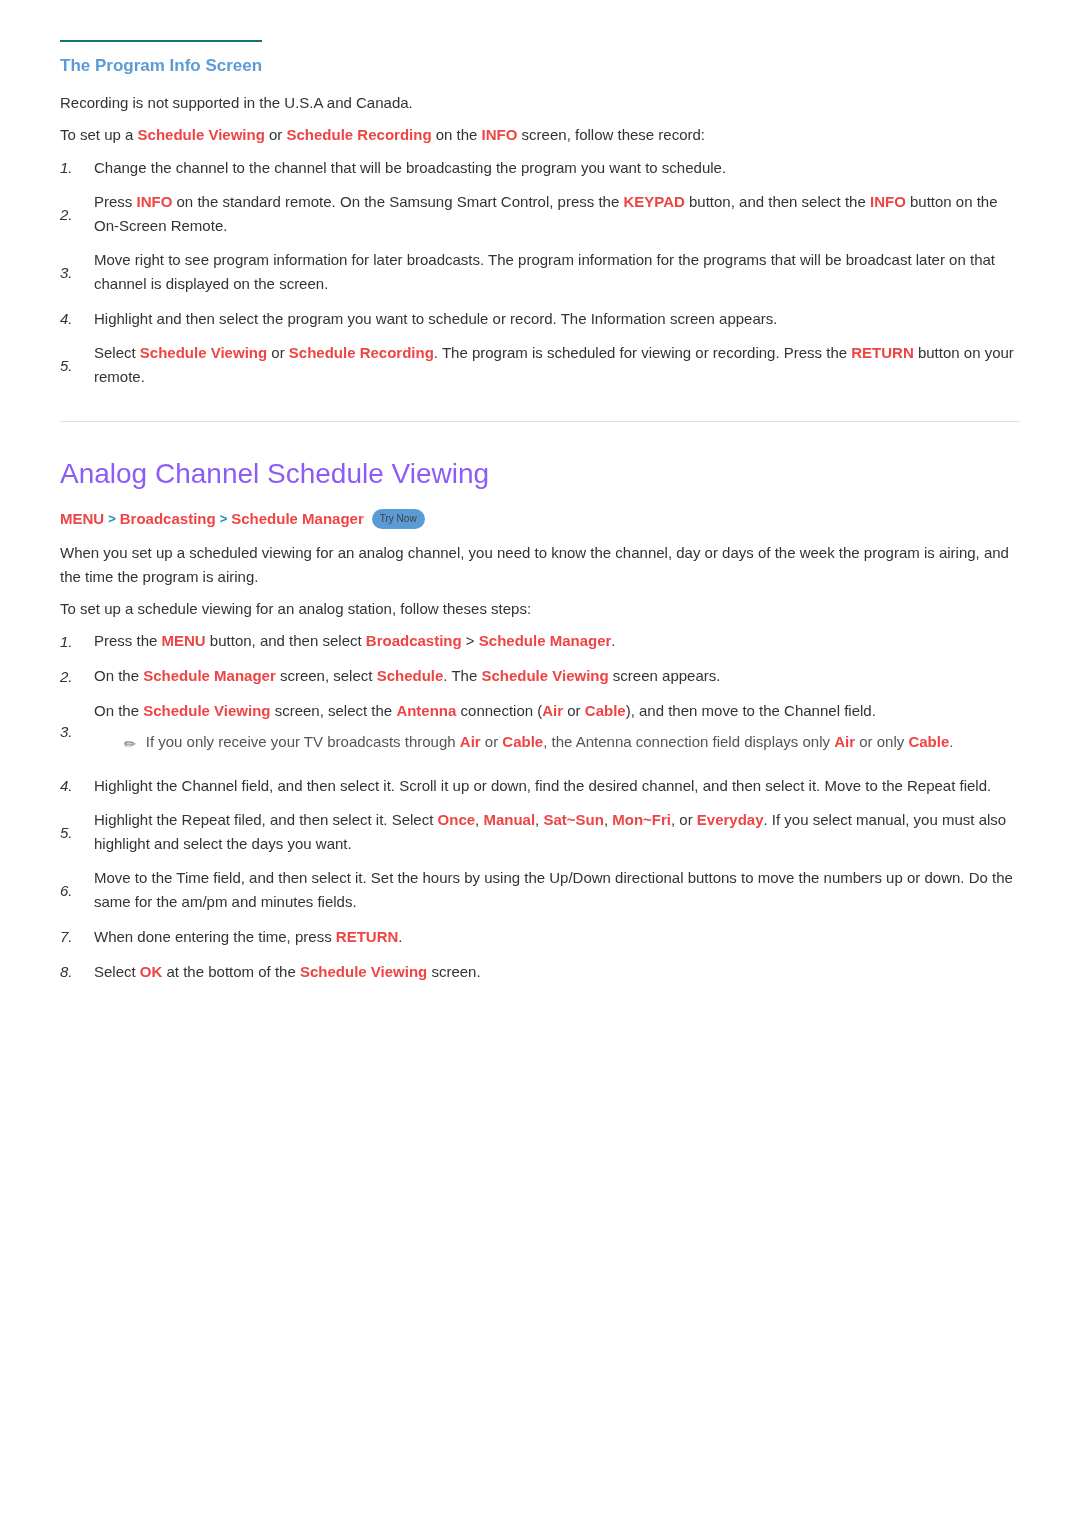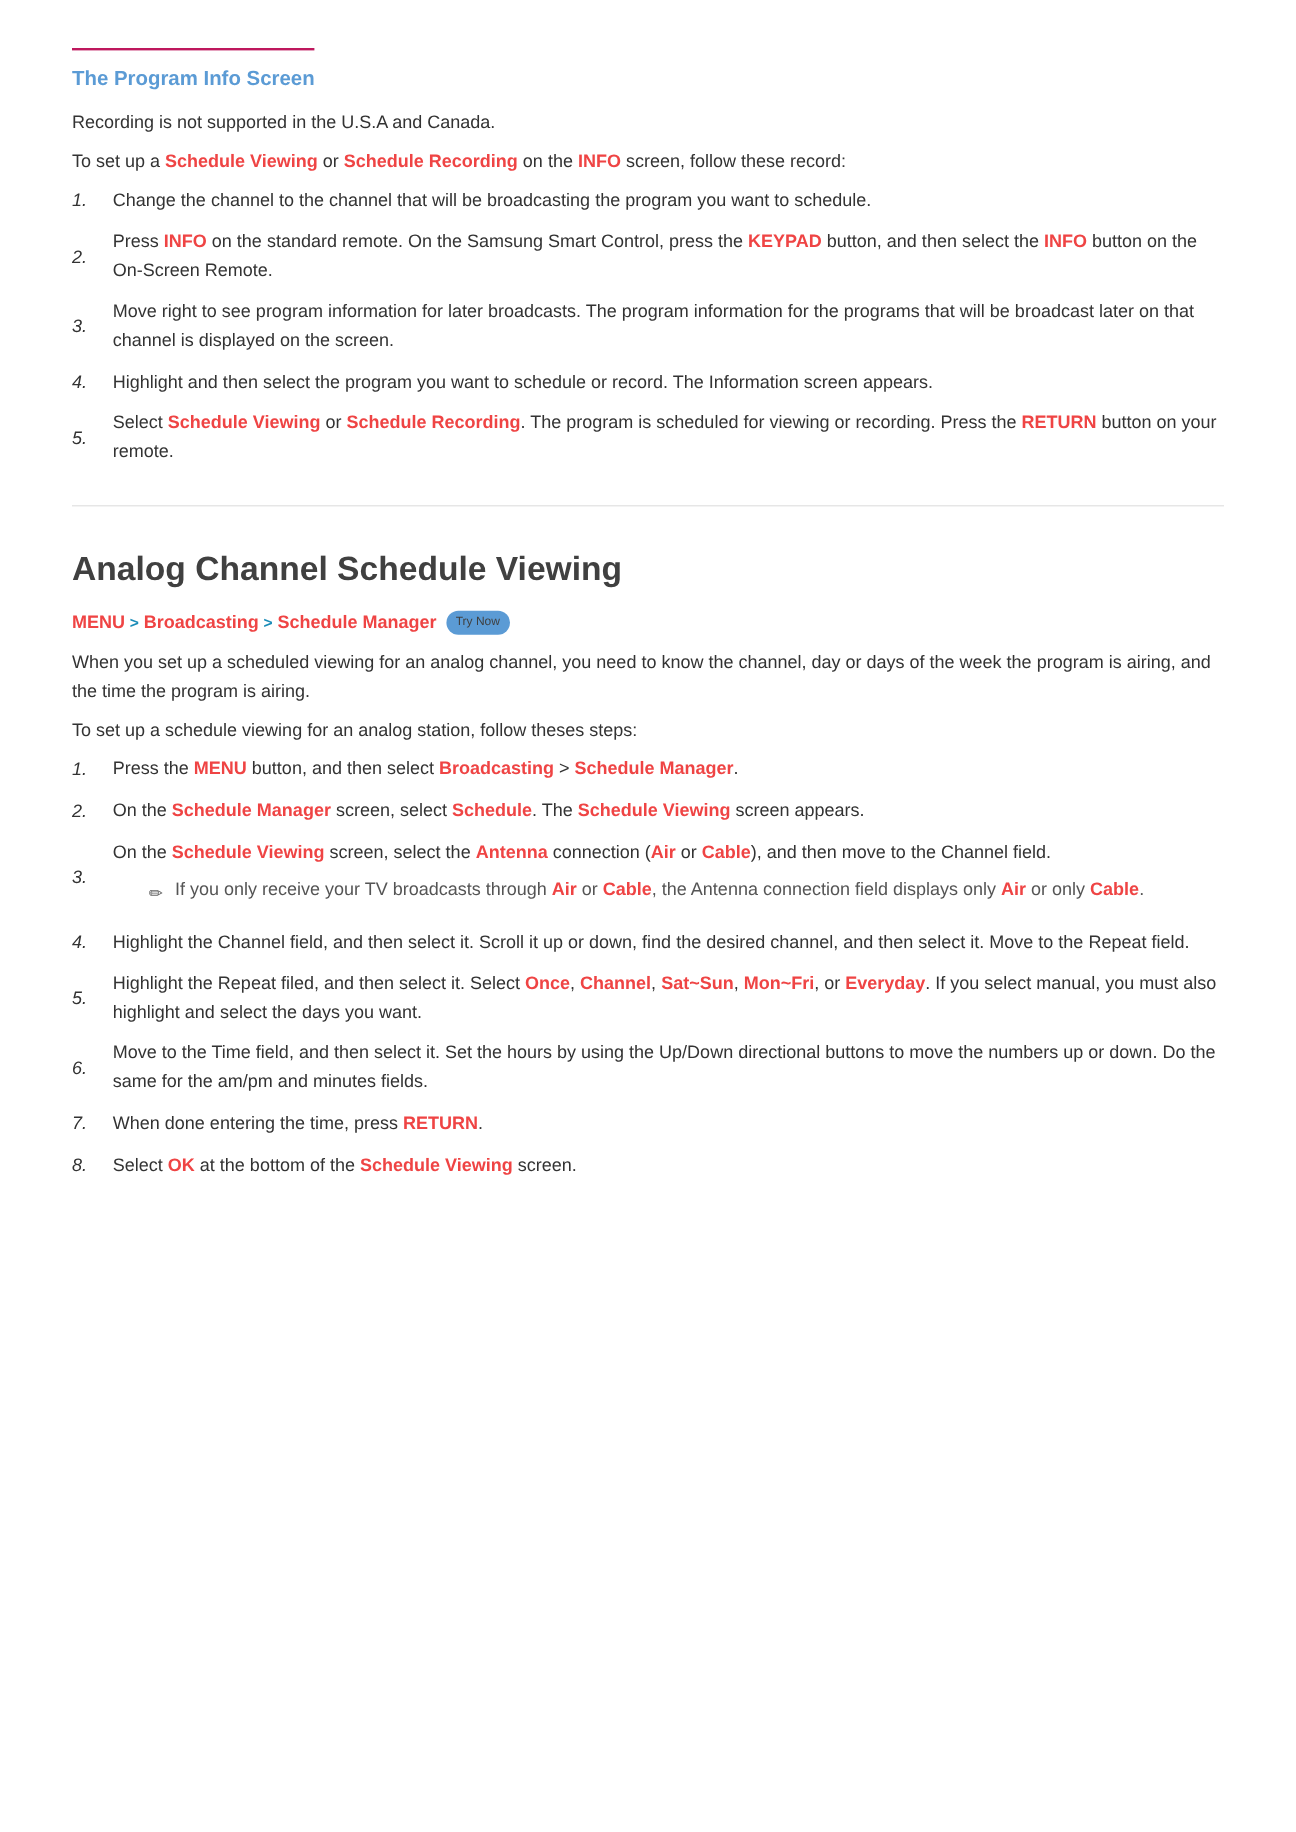--- a/index.html
+++ b/index.html
@@ -14,30 +14,30 @@
     }
 
     .section {
       margin-bottom: 32px;
     }
 
     .section-title-small {
       color: #5b9bd5;
       font-size: 17px;
       font-weight: bold;
-      border-top: 2px solid #be185d;
+      border-top: 2px solid #0f766e;
       padding-top: 10px;
       margin-bottom: 12px;
       display: inline-block;
     }
 
     .section-title-large {
-      color: #404040;
+      color: #8b5cf6;
       font-size: 28px;
-      font-weight: bold;
+      font-weight: normal;
       margin-bottom: 10px;
       margin-top: 30px;
     }
 
     p {
       margin-bottom: 8px;
     }
 
     .highlight-blue {
       color: #ef4444;
@@ -178,21 +178,21 @@
         <div class="note-block">
           <span class="note-icon">✏</span>
           <span class="note-text">If you only receive your TV broadcasts through <span class="highlight-blue">Air</span> or <span class="highlight-blue">Cable</span>, the Antenna connection field displays only <span class="highlight-blue">Air</span> or only <span class="highlight-blue">Cable</span>.</span>
         </div>
       </div>
     </li>
     <li>
       <span>Highlight the Channel field, and then select it. Scroll it up or down, find the desired channel, and then select it. Move to the Repeat field.</span>
     </li>
     <li>
-      <span>Highlight the Repeat filed, and then select it. Select <span class="highlight-blue">Once</span>, <span class="highlight-blue">Channel</span>, <span class="highlight-blue">Sat~Sun</span>, <span class="highlight-blue">Mon~Fri</span>, or <span class="highlight-blue">Everyday</span>. If you select manual, you must also highlight and select the days you want.</span>
+      <span>Highlight the Repeat filed, and then select it. Select <span class="highlight-blue">Once</span>, <span class="highlight-blue">Manual</span>, <span class="highlight-blue">Sat~Sun</span>, <span class="highlight-blue">Mon~Fri</span>, or <span class="highlight-blue">Everyday</span>. If you select manual, you must also highlight and select the days you want.</span>
     </li>
     <li>
       <span>Move to the Time field, and then select it. Set the hours by using the Up/Down directional buttons to move the numbers up or down. Do the same for the am/pm and minutes fields.</span>
     </li>
     <li>
       <span>When done entering the time, press <span class="highlight-blue">RETURN</span>.</span>
     </li>
     <li>
       <span>Select <span class="highlight-blue">OK</span> at the bottom of the <span class="highlight-blue">Schedule Viewing</span> screen.</span>
     </li>

